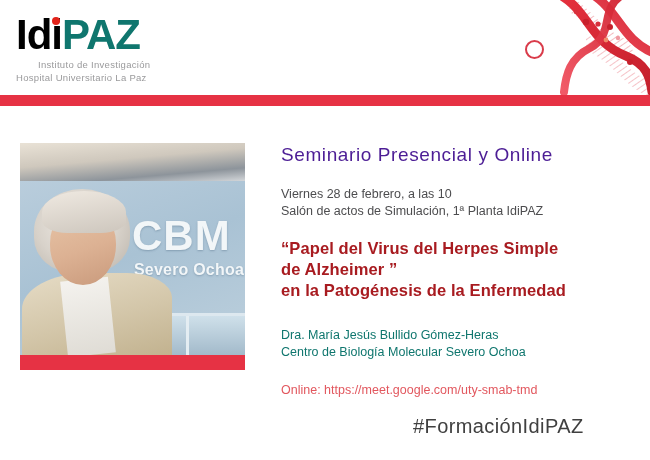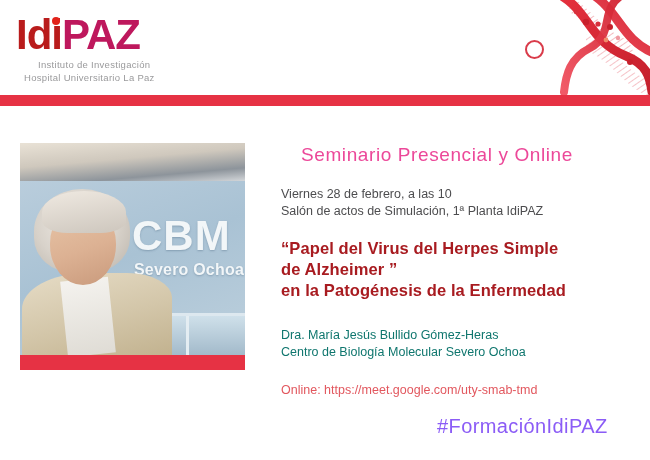--- a/index.html
+++ b/index.html
@@ -40,22 +40,22 @@
   }
   .logo-wordmark {
     font-family: "Liberation Sans", sans-serif;
     font-size: 42px;
     font-weight: bold;
     line-height: 44px;
     letter-spacing: -1px;
     white-space: nowrap;
     position: relative;
   }
-  .logo-idi { color: #b91c1c; }
-  .logo-paz { color: #be185d; }
+  .logo-idi { color: #000000; }
+  .logo-paz { color: #0f766e; }
   .logo-dot {
     position: absolute;
     width: 8px;
     height: 8px;
     border-radius: 50%;
     background: #e2231a;
     left: 36px;
     top: 4px;
   }
   .logo-sub {
@@ -232,26 +232,25 @@
   
   .content {
     position: absolute;
     left: 281px;
     top: 143px;
     width: 360px;
   }
 
   .subhead {
     font-size: 19px;
-    color: #ec4899;
+    color: #4c1d95;
     letter-spacing: 0.6px;
     font-weight: 300;
     line-height: 24px;
     white-space: nowrap;
-    margin-left: 20px;
   }
 
   .meta {
     margin-top: 19px;
     font-size: 12.5px;
     color: #4d4d4f;
     line-height: 17px;
   }
   .meta div { white-space: nowrap; }
 
@@ -276,43 +275,43 @@
   .online {
     margin-top: 21px;
     font-size: 12.5px;
     color: #e2575e;
     line-height: 16px;
     white-space: nowrap;
   }
 
   .hashtag {
     position: absolute;
-    left: 437px;
+    left: 413px;
     top: 415px;
     font-size: 20px;
-    color: #8b5cf6;
+    color: #404040;
     font-weight: 300;
     letter-spacing: 0.4px;
     white-space: nowrap;
   }
 </style>
 </head>
 <body>
 
 <div class="poster">
 
   <div class="header">
 
     <div class="logo-block">
       <div class="logo-wordmark">
         <span class="logo-idi">Idi</span><span class="logo-paz">PAZ</span>
         <span class="logo-dot"></span>
       </div>
       <div class="logo-sub">Instituto de Investigación</div>
-      <div class="logo-sub" style="margin-top:0;margin-left:8px;">Hospital Universitario La Paz</div>
+      <div class="logo-sub" style="margin-top:0;margin-left:0;">Hospital Universitario La Paz</div>
     </div>
 
 
     <div class="dna-wrap">
       <div class="dna-circle"></div>
       <svg width="130" height="95" viewBox="0 0 130 95" xmlns="http://www.w3.org/2000/svg" aria-hidden="true">
         <defs>
           <pattern id="hatch" width="5" height="5" patternTransform="rotate(55)" patternUnits="userSpaceOnUse">
             <line x1="0" y1="0" x2="0" y2="5" stroke="#ef9aa2" stroke-width="1.6"></line>
           </pattern>

